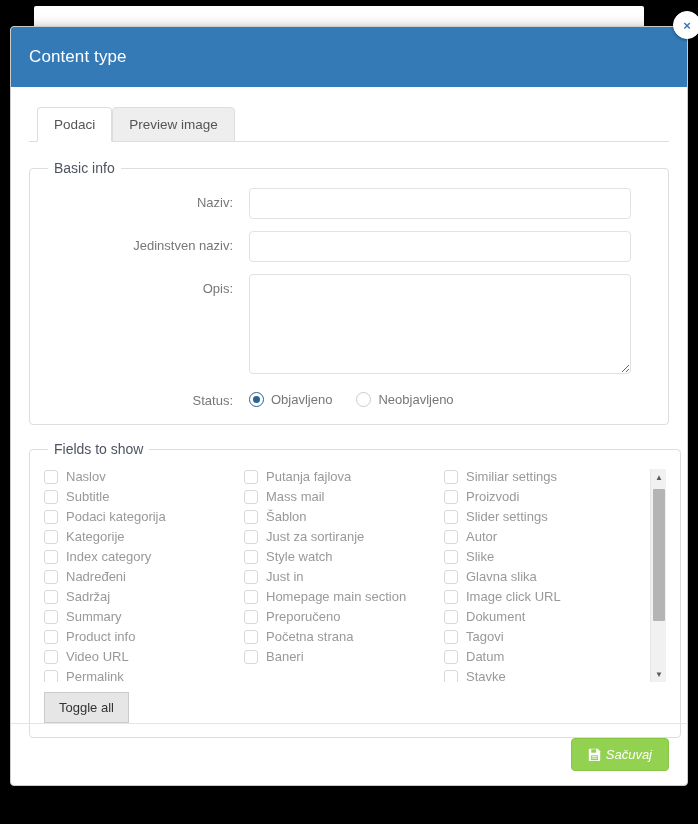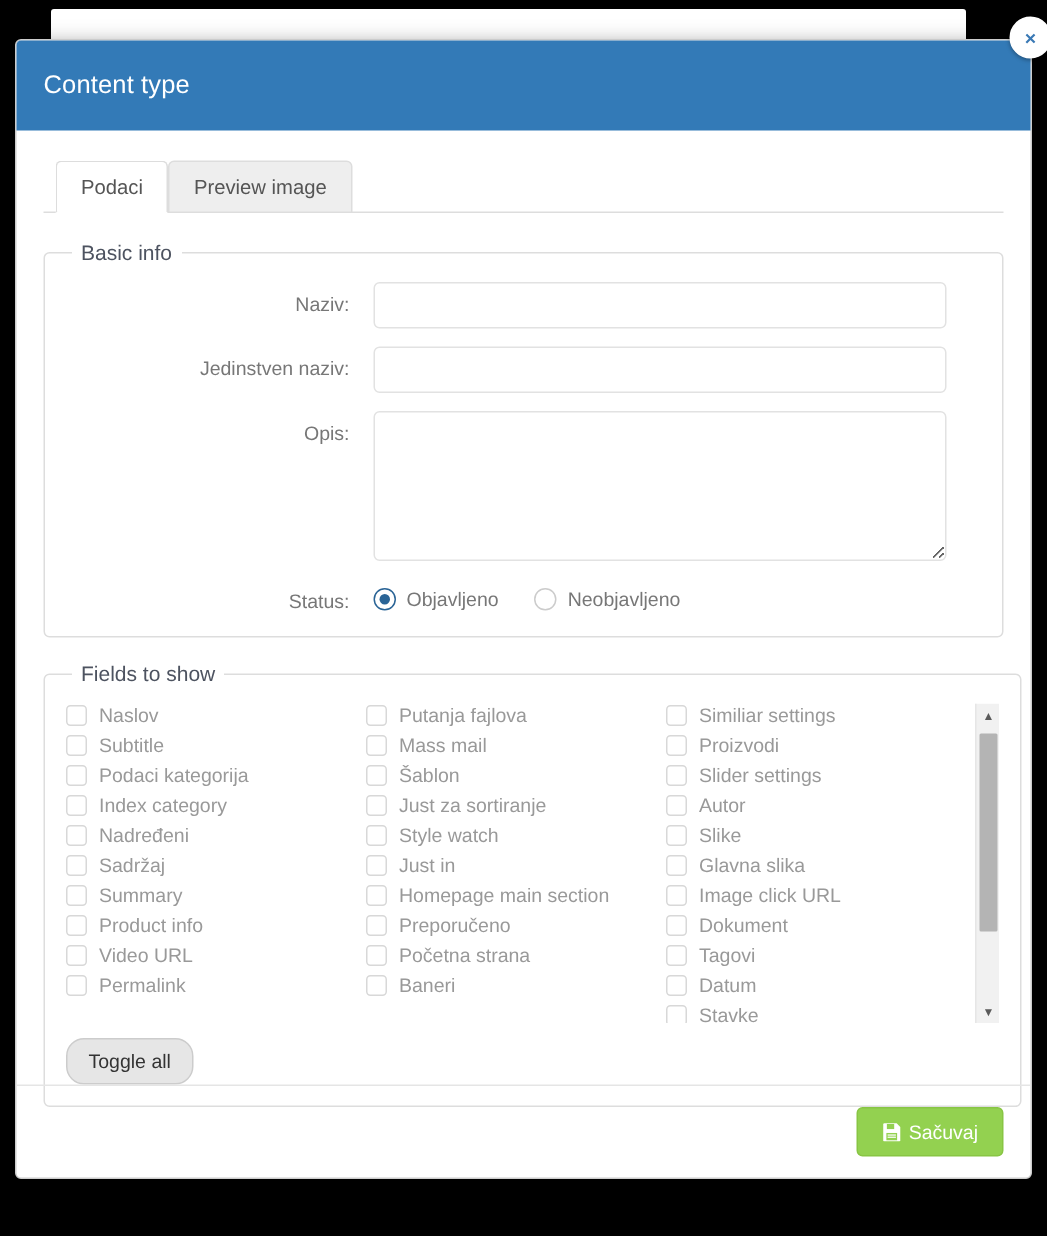--- a/index.html
+++ b/index.html
@@ -232,21 +232,21 @@
     left: 2px; top: 20px;
     width: 12px; height: 132px;
     background: #b4b4b4;
     border-radius: 1px;
   }
 
   .toggle-all {
     margin-top: 10px;
     background: #e6e6e6;
     border: 1px solid #cccccc;
-    border-radius: 12px;
+    border-radius: 0;
     padding: 7px 14px;
     font-size: 13px;
     color: #333333;
     cursor: pointer;
     font-family: "Liberation Sans", sans-serif;
   }
 
   
   .modal-footer {
     position: absolute;
@@ -263,20 +263,21 @@
     border: 1px solid #88c544;
     border-radius: 4px;
     color: #ffffff;
     font-size: 13px;
     padding: 8px 16px;
     display: flex;
     align-items: center;
     gap: 5px;
     cursor: pointer;
     font-family: "Liberation Sans", sans-serif;
+    font-style: italic;
   }
   .save-icon svg { display: block; }
 </style>
 </head>
 <body>
 
 <div class="page-behind"></div>
 
 <div class="modal">
 
@@ -340,20 +341,24 @@
                 <span class="chk-mark"></span>
                 <span class="chk-label">Naslov</span>
               </div>
               <div class="chk-item">
                 <span class="chk-mark"></span>
                 <span class="chk-label">Subtitle</span>
               </div>
               <div class="chk-item">
                 <span class="chk-mark"></span>
                 <span class="chk-label">Podaci kategorija</span>
+              </div>
+              <div class="chk-item">
+                <span class="chk-mark"></span>
+                <span class="chk-label">Kategorije</span>
               </div>
               <div class="chk-item">
                 <span class="chk-mark"></span>
                 <span class="chk-label">Index category</span>
               </div>
               <div class="chk-item">
                 <span class="chk-mark"></span>
                 <span class="chk-label">Nadređeni</span>
               </div>
               <div class="chk-item">

